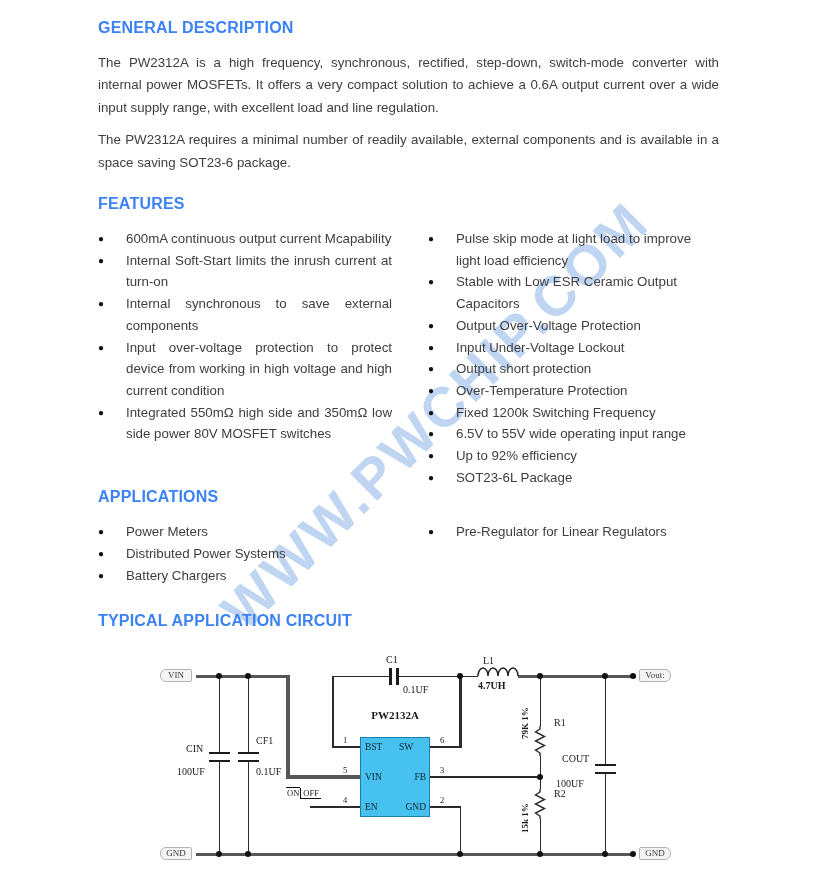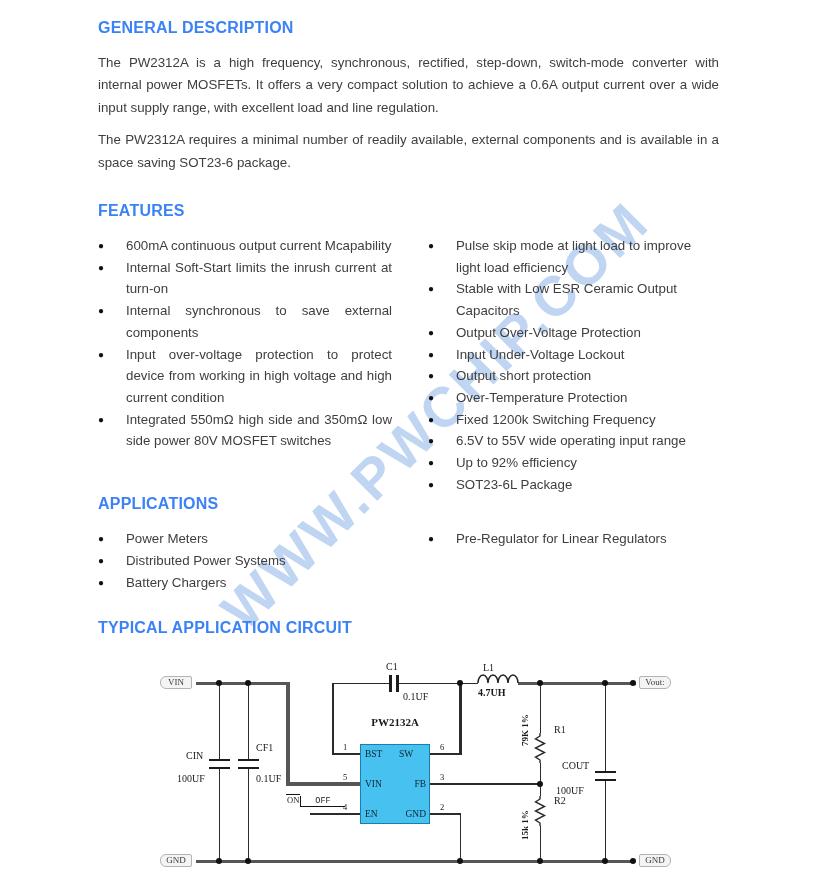--- a/index.html
+++ b/index.html
@@ -14,21 +14,21 @@
     font-family:"Liberation Sans", sans-serif; font-weight:bold;
     font-size:56px; letter-spacing:3px; color:rgba(128,172,230,0.50);
     white-space:nowrap; text-align:center; pointer-events:none;
   }
   .content { position:relative; z-index:1; padding:19px 107px 0 98px; }
   h2 {
     font-size:16px; font-weight:bold; color:#3b82f6; letter-spacing:0.2px;
     margin:0 0 0 0;
   }
   .h-general { margin-top:0; }
-  .h-features { margin-top:28px; }
+  .h-features { margin-top:21px; }
   .h-apps { }
   .h-circuit { margin-top:25px; }
   p.body {
     font-size:13.3px; line-height:22.4px; text-align:justify; color:#3e3e3e;
     margin-top:12px;
   }
   .cols { display:flex; margin-top:15px; }
   .col-l { width:294px; margin-right:36px; }
   .col-r { width:290px; }
   ul.blist { list-style:none; }
@@ -67,21 +67,21 @@
   .ic {
     position:absolute; left:210px; top:90px; width:70px; height:80px;
     background:#46c1f0; border:1px solid #1b7fae;
   }
   .ic-name { position:absolute; left:200px; top:62px; width:90px; text-align:center;
     font-size:11px; font-weight:bold; }
   .pin-label { position:absolute; font-size:9.5px; line-height:10px; color:#102530; }
   .pin-num { position:absolute; font-size:8.5px; line-height:9px; color:#1a1a1a; }
   .onoff { position:absolute; left:136px; top:141px; font-size:8.5px; line-height:10px; }
   .onoff .on { border-top:1px solid #111; padding:0 1px; }
-  .onoff .off { border-left:1px solid #111; border-bottom:1px solid #111; padding:0 14px;font-family:Liberation Mono, monospace; }
+  .onoff .off { border-left:1px solid #111; border-bottom:1px solid #111; padding:0 2px; }
   svg.comp { position:absolute; overflow:visible; }
 </style>
 </head>
 <body>
 
 <div class="page">
 
   <div class="watermark">WWW.PWCHIP.COM</div>
 
   <div class="content">

